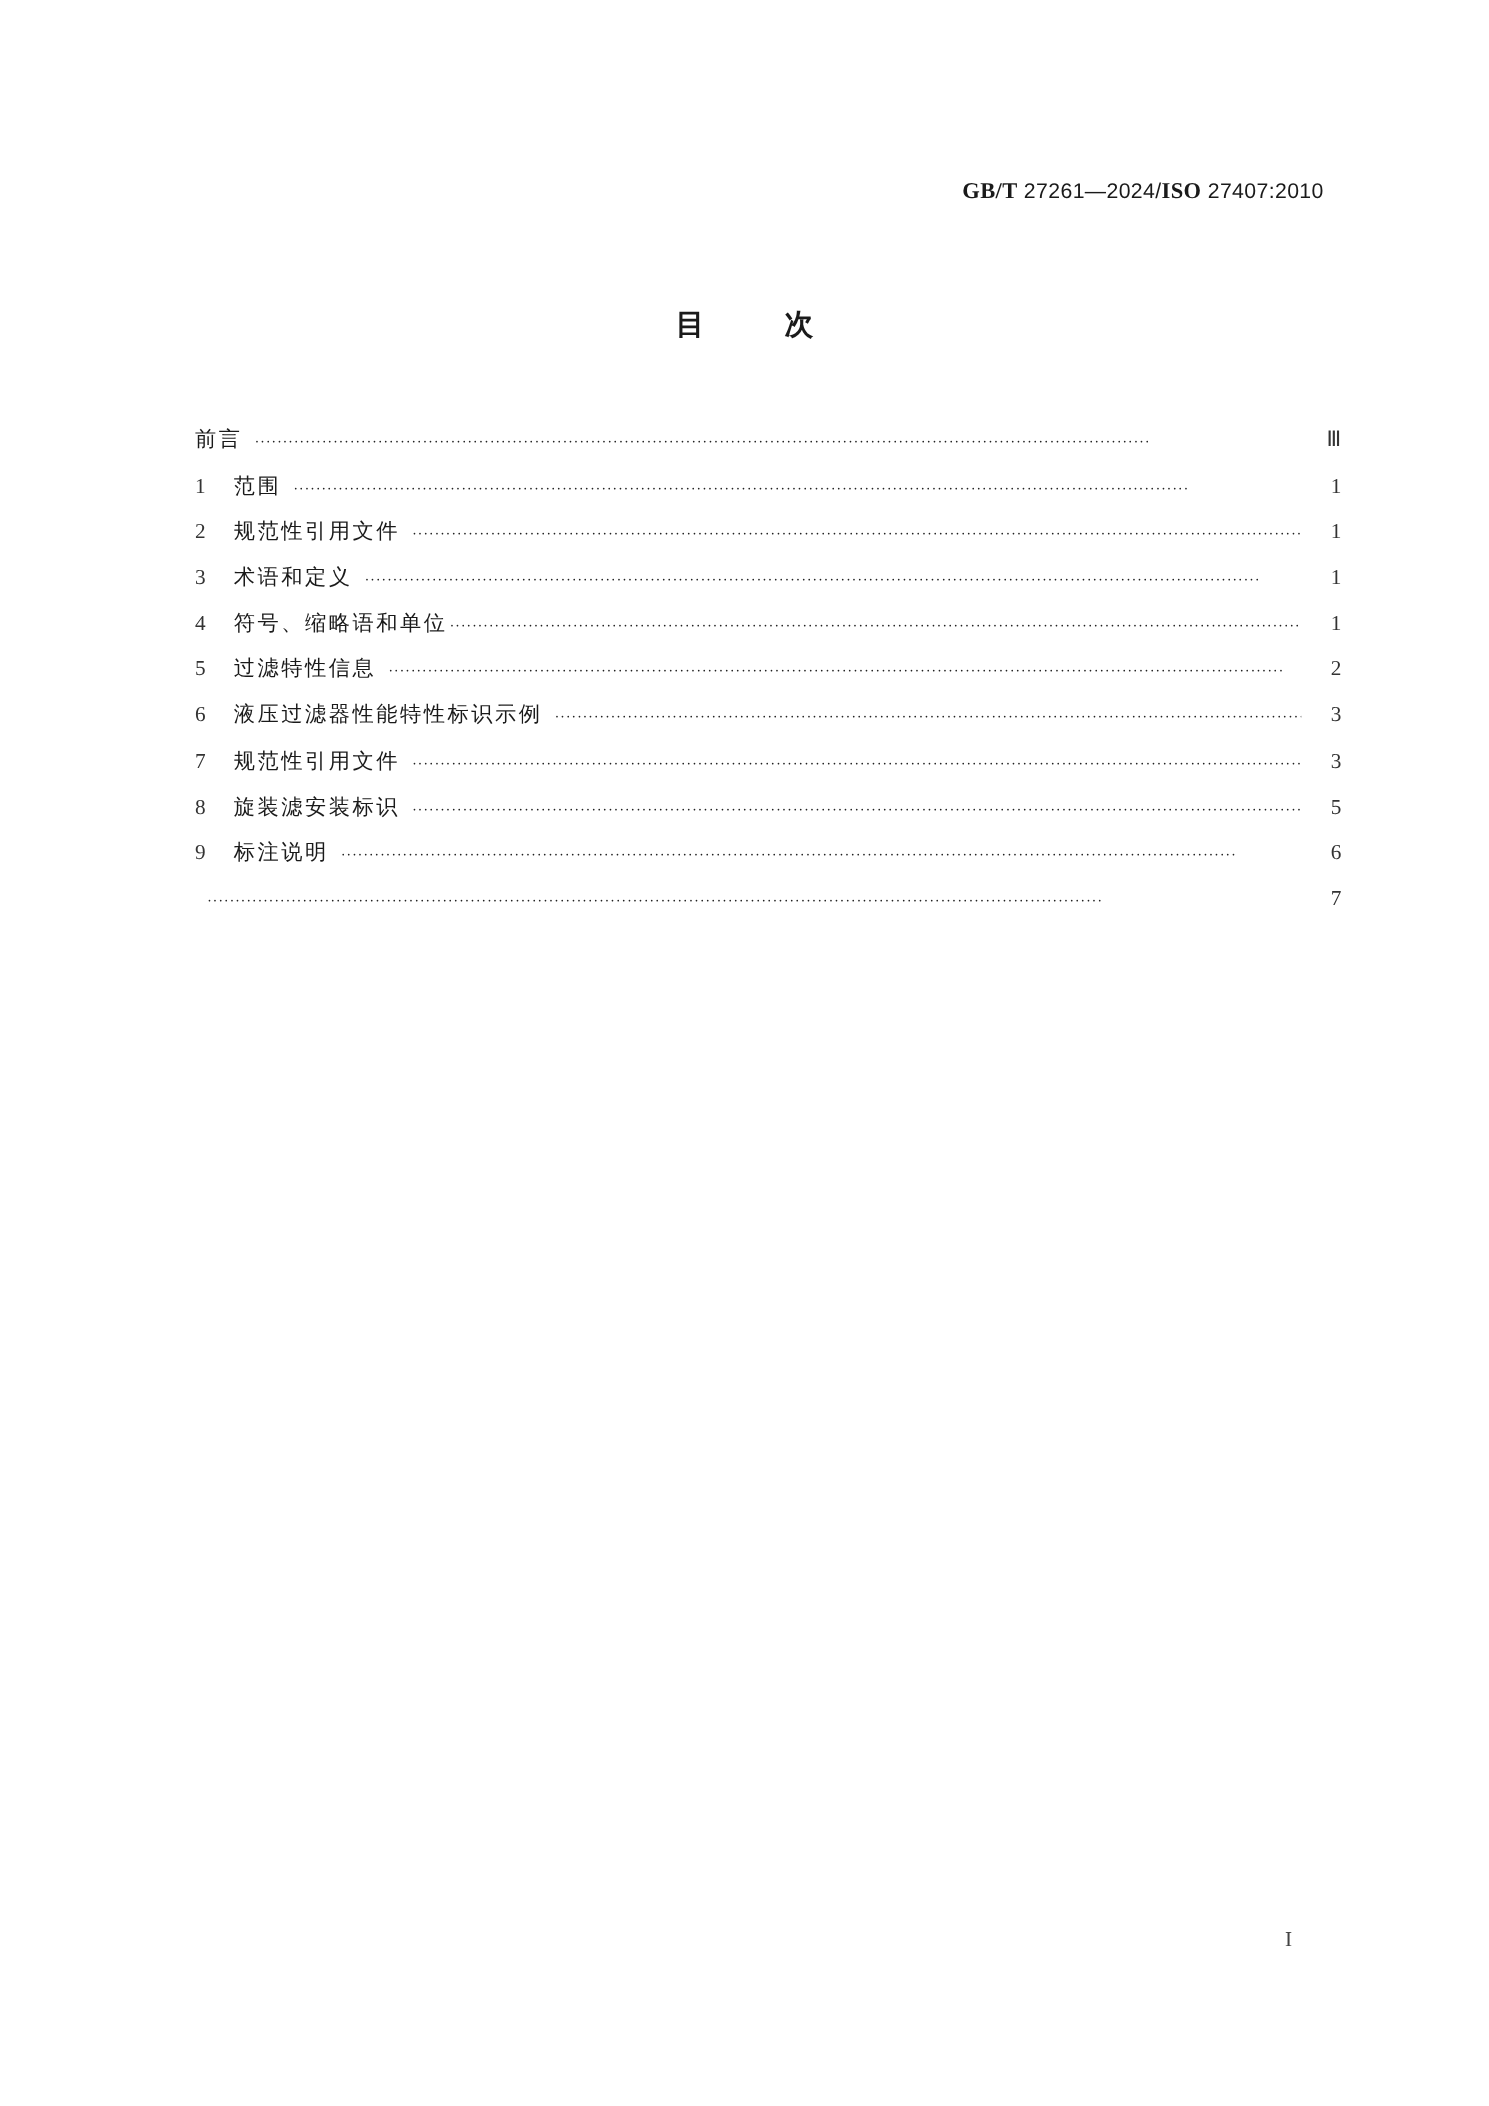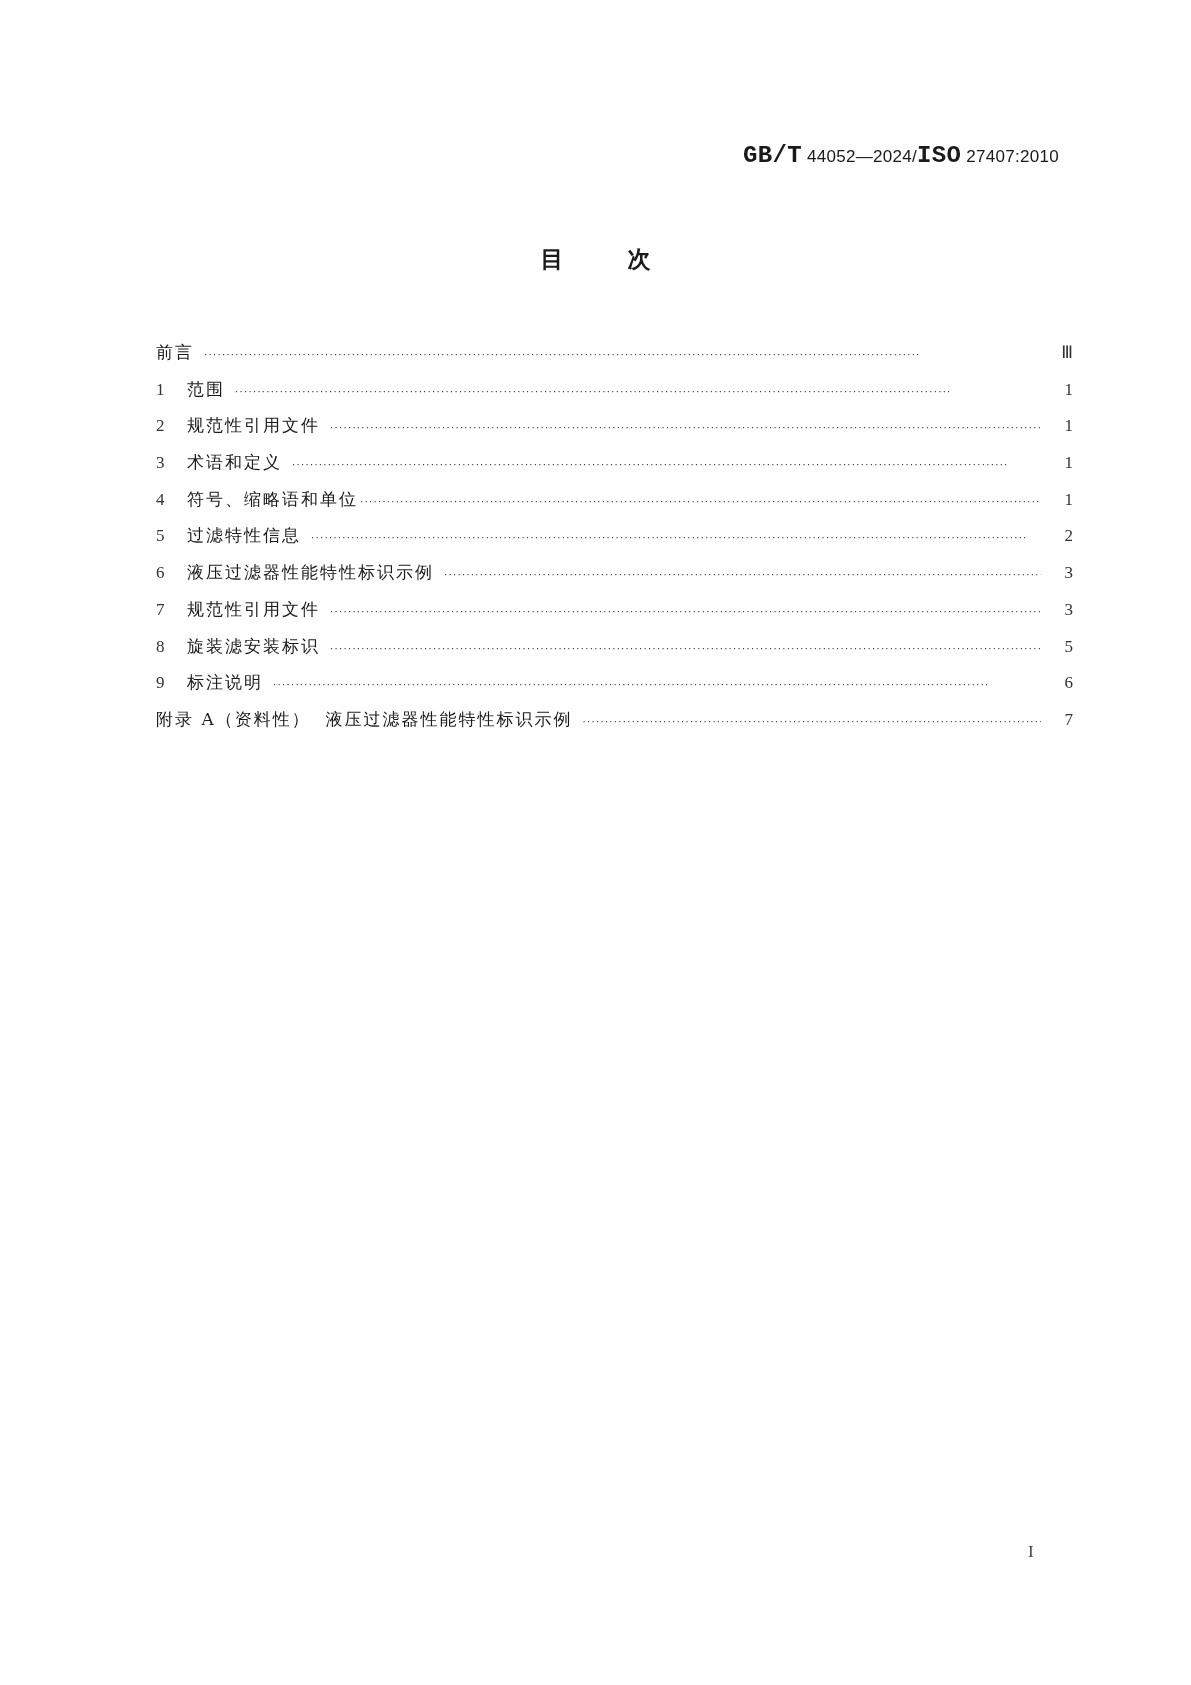--- a/index.html
+++ b/index.html
@@ -1,40 +1,40 @@
 <!DOCTYPE html>
 <html><head>
   <meta charset="utf-8">
   <style>
     html, body { margin: 0; padding: 0; background: #ffffff; }
     body { width: 1191px; height: 1685px; position: relative; overflow: hidden;
            font-family: "DejaVu Serif", "Liberation Serif", serif; color: #1a1a1a; }
     .header { position: absolute; top: 142px; right: 132px; font-size: 17px;
               font-family: "Liberation Sans", sans-serif; letter-spacing: 0.3px; white-space: nowrap; }
-    .header .b { font-family: Liberation Mono, monospace; font-weight: bold; font-size: 24px; }
+    .header .b { font-family: Liberation Serif, serif; font-weight: bold; font-size: 18px; }
     .title { position: absolute; top: 244px; left: 0; width: 1191px; text-align: center;
              font-family: "DejaVu Sans", sans-serif; font-size: 23px; font-weight: bold; }
     .title span { display: inline-block; margin: 0 32px; }
     .toc { position: absolute; top: 340px; left: 143px; width: 917px; margin-left: 13px; }
     .row { display: flex; align-items: baseline; height: 36.7px; font-size: 17px; line-height: 24px; }
     .num { width: 31px; flex: none; font-family: "Liberation Serif", serif; color: #333; }
     .label { flex: none; white-space: nowrap; letter-spacing: 2px; }
     .leader { flex: 1 1 auto; overflow: hidden; white-space: nowrap; margin: 0 14px 0 10px;
               font-size: 10px; letter-spacing: 1.3px; color: #222; }
     .leader::before { content: "································································································································································"; }
     .page { flex: none; width: 18px; text-align: right; font-family: "Liberation Serif", serif; color: #333; }
     .footer { position: absolute; top: 1542px; left: 1028px; font-family: "Liberation Serif", serif;
               font-size: 17px; color: #444; }
   </style>
 </head>
 <body>
 
 <div class="header">
   <span class="b">GB/T</span>
-  <span>44052—2024/</span><span class="b">ISO</span>
+  <span>27261—2024/</span><span class="b">ISO</span>
   <span>27407:2010</span>
 </div>
 
 <div class="title">
   <span>目</span><span>次</span>
 </div>
 
 <div class="toc">
   <div class="row">
     <span class="label">前言</span>
@@ -89,19 +89,18 @@
     <span class="leader"></span>
     <span class="page">5</span>
   </div>
   <div class="row">
     <span class="num">9</span>
     <span class="label">标注说明</span>
     <span class="leader"></span>
     <span class="page">6</span>
   </div>
   <div class="row">
-    <span class="label" style="white-space:pre">附录 A（资料性）  液压过滤器性能特性标识示例</span>
     <span class="leader"></span>
     <span class="page">7</span>
   </div>
 </div>
 
 <div class="footer">I</div>
 
 </body></html>

